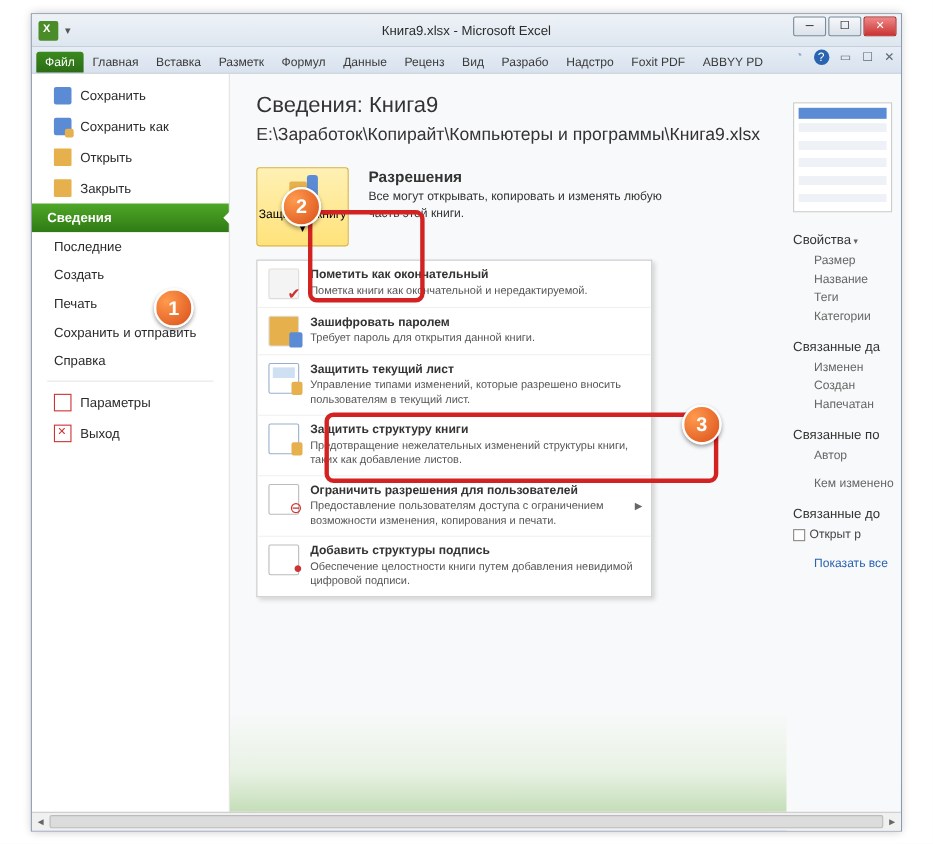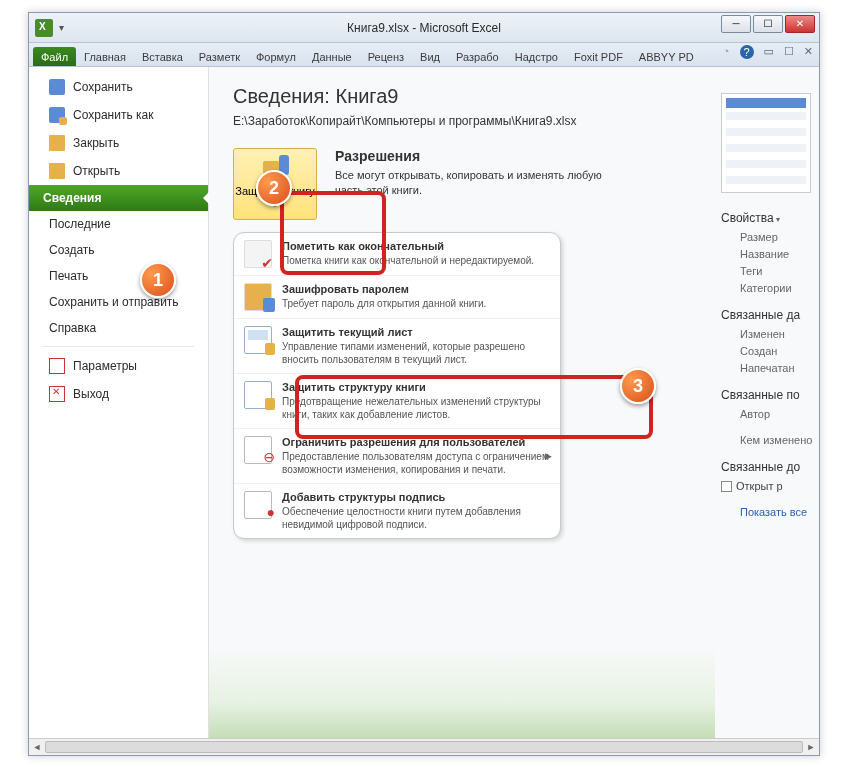--- a/index.html
+++ b/index.html
@@ -28,29 +28,29 @@
 .ico-save { background: #5b8bd4; border-radius: 2px; }
 .ico-saveas { background: #5b8bd4; position: relative; border-radius: 2px; }
 .ico-saveas::after{content:"";position:absolute;right:-2px;bottom:-2px;width:8px;height:8px;background:#e6b04d;border-radius:2px;}
 .ico-open { background: #e6b04d; border-radius: 1px; }
 .ico-close { background: #e6b04d; border-radius: 1px; }
 .ico-params { background: #fff; border: 1px solid #c33; }
 .ico-exit { background: #fff; border: 1px solid #c33; position: relative; }
 .ico-exit::before{content:"✕";color:#c33;font-size:10px;position:absolute;left:2px;top:-1px;}
 .content { flex: 1; background: #f8f9fa; padding: 18px 0 0 24px; overflow: hidden; position: relative; }
 .content h1 { font-size: 20px; font-weight: normal; color: #333; margin-bottom: 6px; }
-.content .path { font-size: 12px; color: #333; margin-bottom: 20px; }
+.content .path { font-size: 16px; color: #333; margin-bottom: 20px; }
 .protect-row { display: flex; align-items: flex-start; gap: 18px; margin-bottom: 12px; }
 .protect-btn { width: 84px; height: 72px; background: linear-gradient(#fff1b5,#ffe27a); border: 1px solid #d8b13a; border-radius: 3px; text-align: center; padding-top: 6px; font-size: 11px; cursor: default; }
 .protect-btn .lock-key { width: 28px; height: 26px; margin: 0 auto 4px; position: relative; }
 .protect-btn .lock-key::before{content:"";position:absolute;left:2px;top:6px;width:16px;height:14px;background:#e6b04d;border-radius:2px;}
 .protect-btn .lock-key::after{content:"";position:absolute;right:0;top:0;width:10px;height:20px;background:#5b8bd4;border-radius:3px;}
 .protect-info .ptitle { font-size: 14px; font-weight: bold; color: #333; margin-bottom: 4px; }
 .protect-info .pdesc { font-size: 11px; color: #333; line-height: 1.4; }
-.menu { width: 328px; background: #fff; border: 1px solid #c9c9c9; border-radius: 11px; box-shadow: 2px 2px 4px rgba(0,0,0,0.15); }
+.menu { width: 360px; background: #fff; border: 1px solid #c9c9c9; border-radius: 0; box-shadow: 2px 2px 4px rgba(0,0,0,0.15); }
 .menu-item { display: flex; align-items: flex-start; gap: 10px; padding: 7px 10px; position: relative; }
 .menu-item + .menu-item { border-top: 1px solid #f0f0f0; }
 .menu-ico { width: 28px; height: 28px; flex-shrink: 0; background: #f4f4f4; border: 1px solid #ddd; border-radius: 2px; position: relative; }
 .menu-ico.final::after{content:"✔";color:#c33;position:absolute;right:-2px;bottom:-4px;font-size:14px;}
 .menu-ico.encrypt{background:#e6b04d;}
 .menu-ico.encrypt::after{content:"";position:absolute;right:-4px;bottom:-2px;width:12px;height:14px;background:#5b8bd4;border-radius:2px;}
 .menu-ico.sheet{background:#fff;border:1px solid #99b0cc;}
 .menu-ico.sheet::before{content:"";position:absolute;inset:3px;background:linear-gradient(#cfe0f2 50%,transparent 50%);}
 .menu-ico.sheet::after{content:"";position:absolute;right:-4px;bottom:-2px;width:10px;height:12px;background:#e6b04d;border-radius:2px;}
 .menu-ico.struct{background:#fff;border:1px solid #99b0cc;}
@@ -124,26 +124,26 @@
     <div class="sidebar">
       <div class="side-item">
           <span class="ico ico-save"></span>
           <span>Сохранить</span>
         </div>
       <div class="side-item">
           <span class="ico ico-saveas"></span>
           <span>Сохранить как</span>
         </div>
       <div class="side-item">
+          <span class="ico ico-open"></span>
+          <span>Открыть</span>
+        </div>
+      <div class="side-item">
           <span class="ico ico-close"></span>
           <span>Закрыть</span>
-        </div>
-      <div class="side-item">
-          <span class="ico ico-open"></span>
-          <span>Открыть</span>
         </div>
       <div class="side-item selected">
           <span>Сведения</span>
         </div>
       <div class="side-item">
           <span>Последние</span>
         </div>
       <div class="side-item">
           <span>Создать</span>
         </div>

